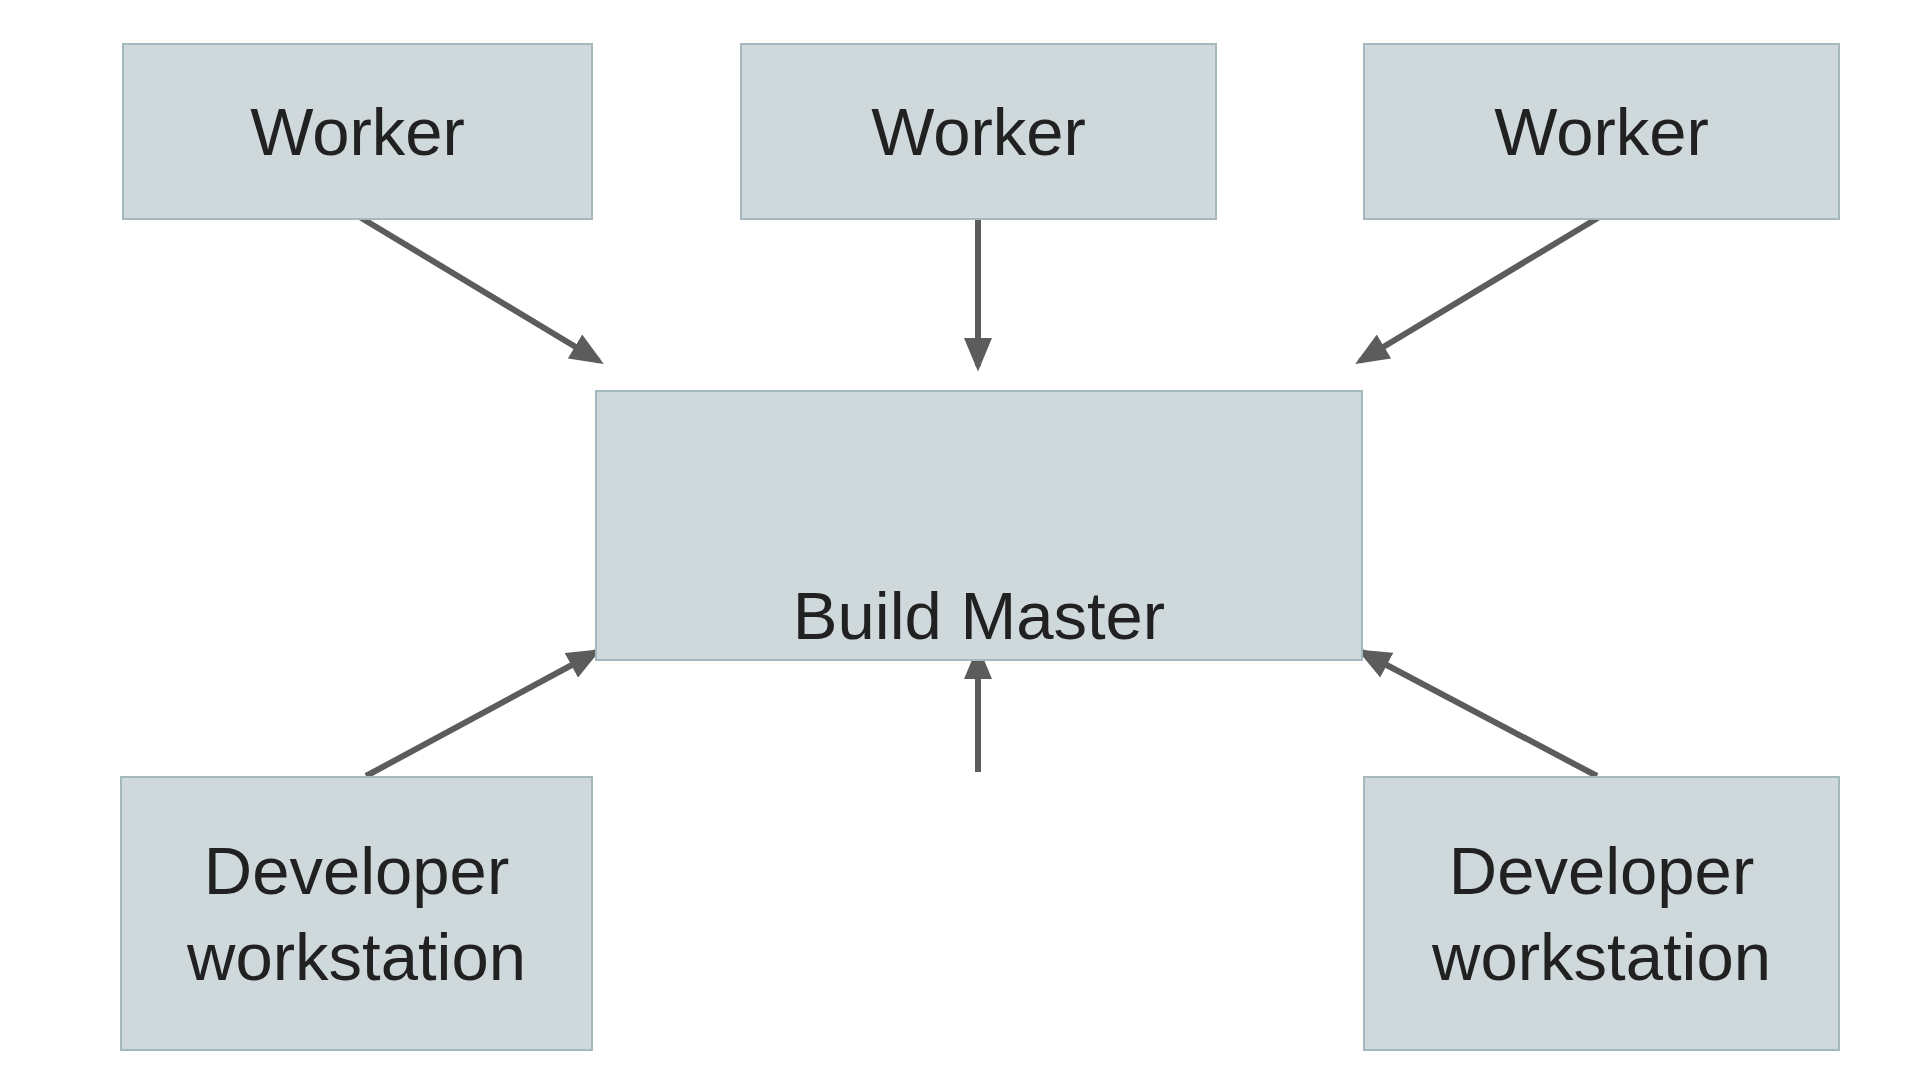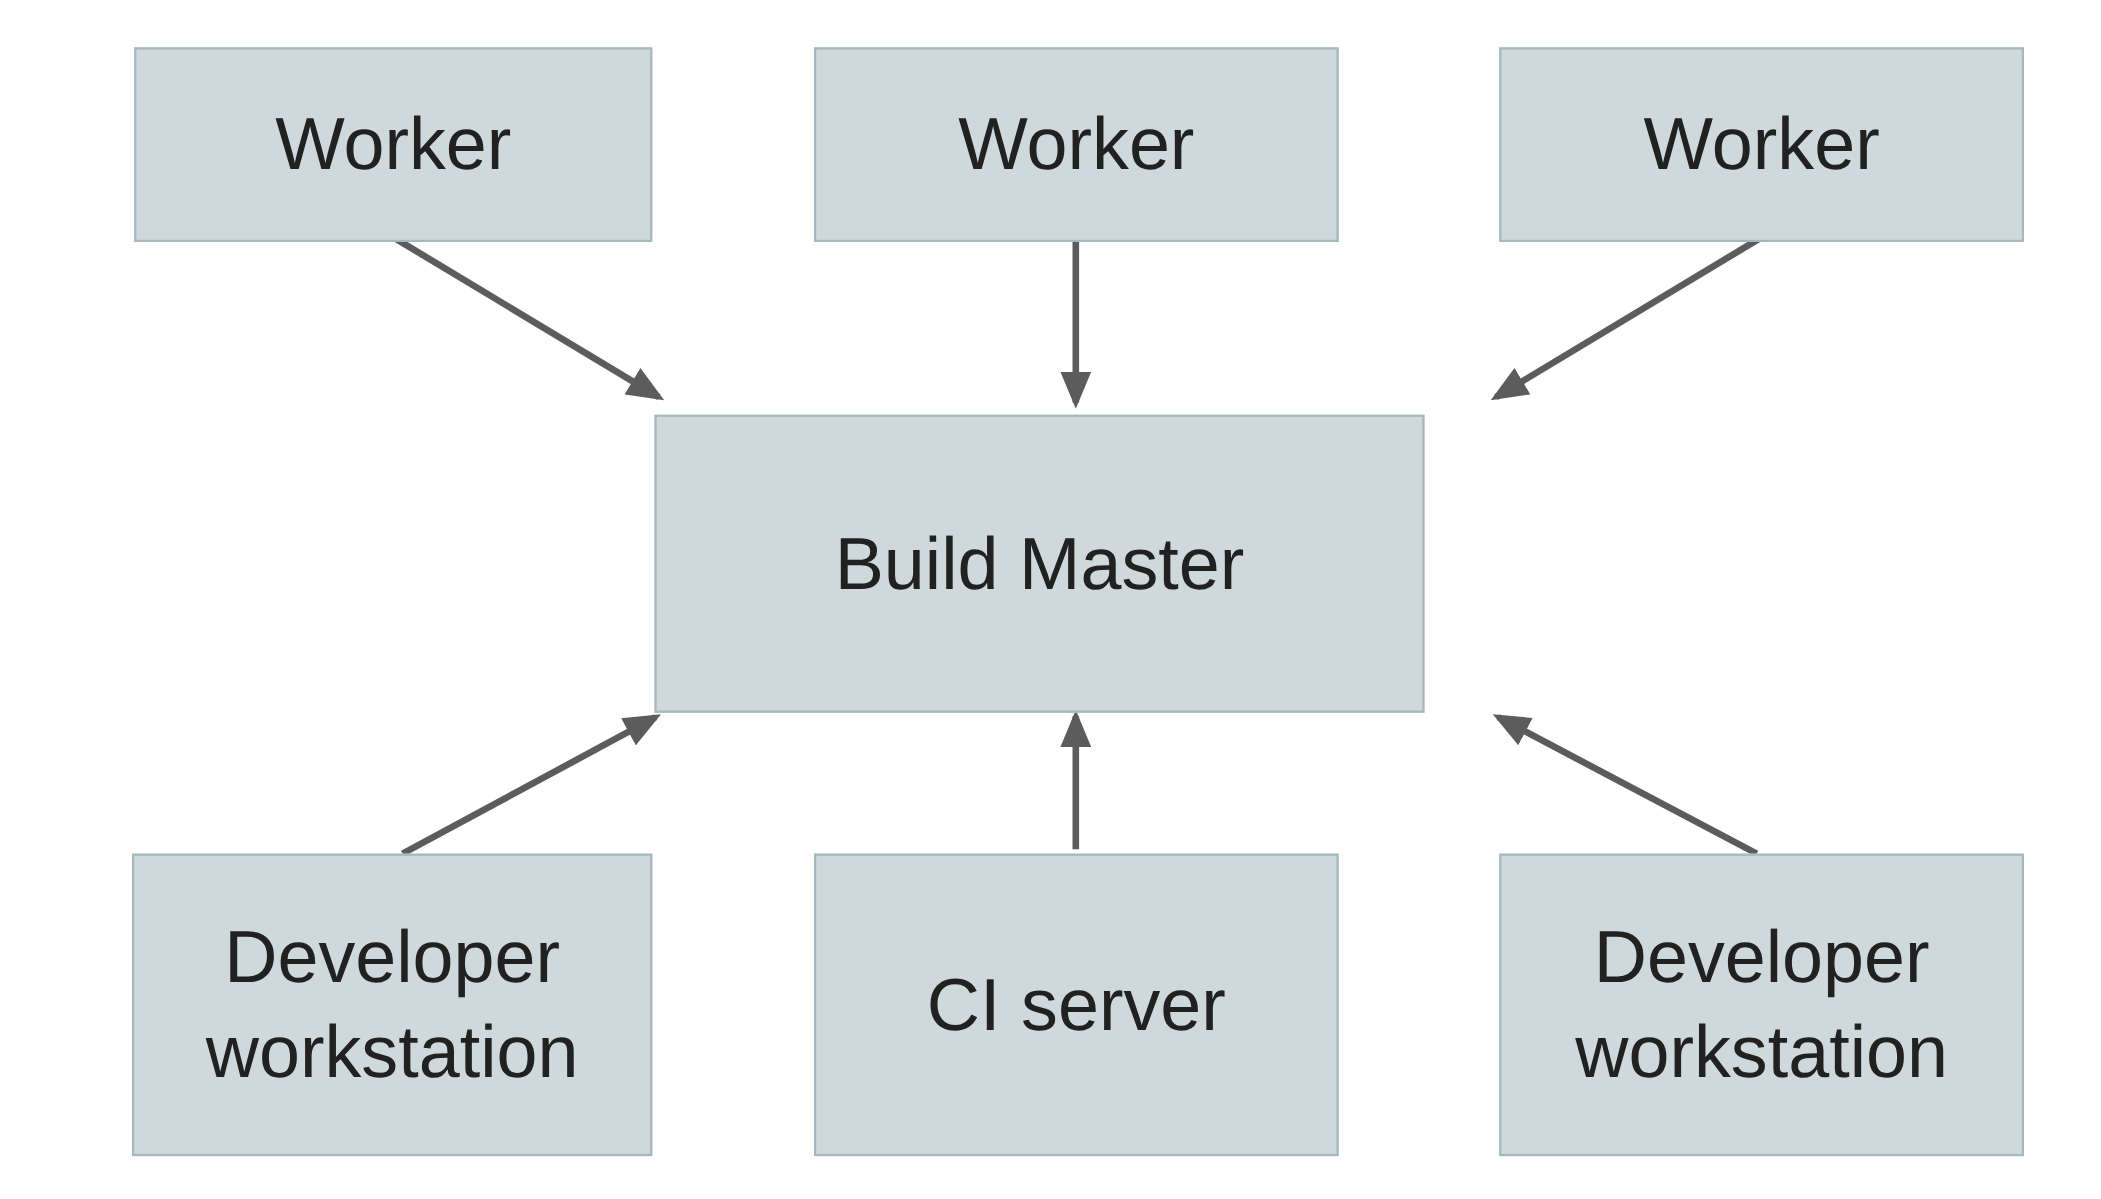--- a/index.html
+++ b/index.html
@@ -49,21 +49,21 @@
     justify-content: center;
     text-align: center;
     color: var(--text);
     font-size: 67px;
     line-height: 1.28;
     padding: 0 36px;
   }
   .node-worker-1 { left: 122px; top: 43px;  width: 471px; height: 177px; }
   .node-worker-2 { left: 740px; top: 43px;  width: 477px; height: 177px; }
   .node-worker-3 { left: 1363px; top: 43px; width: 477px; height: 177px; }
-  .node-build-master { left: 595px; top: 377px; width: 700px; height: 271px; }
+  .node-build-master { left: 595px; top: 390px; width: 768px; height: 271px; align-items: flex-end; }
   .node-dev-1 { left: 120px; top: 776px;  width: 473px; height: 275px; }
   .node-ci    { left: 740px; top: 776px;  width: 477px; height: 275px; }
   .node-dev-2 { left: 1363px; top: 776px; width: 477px; height: 275px; }
 </style>
 </head>
 <body>
 
 <div class="canvas">
 
   <svg class="edges" viewBox="0 0 1910 1090" xmlns="http://www.w3.org/2000/svg">
@@ -93,21 +93,18 @@
   </div>
 
   <div class="node node-build-master">
     <span>Build Master</span>
   </div>
 
   <div class="node node-dev-1">
     <span>Developer workstation</span>
   </div>
 
-  <div class="node node-ci">
-    <span>CI server</span>
-  </div>
 
   <div class="node node-dev-2">
     <span>Developer workstation</span>
   </div>
 
 </div>
 
 </body></html>

